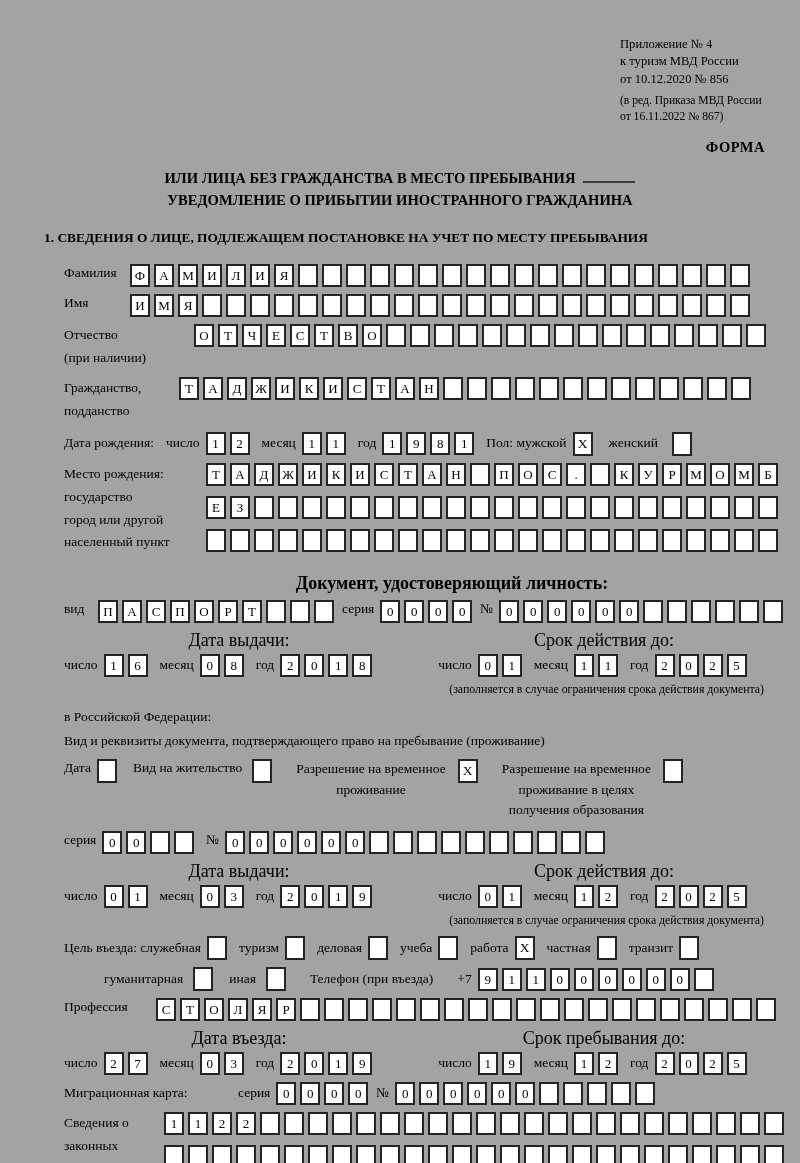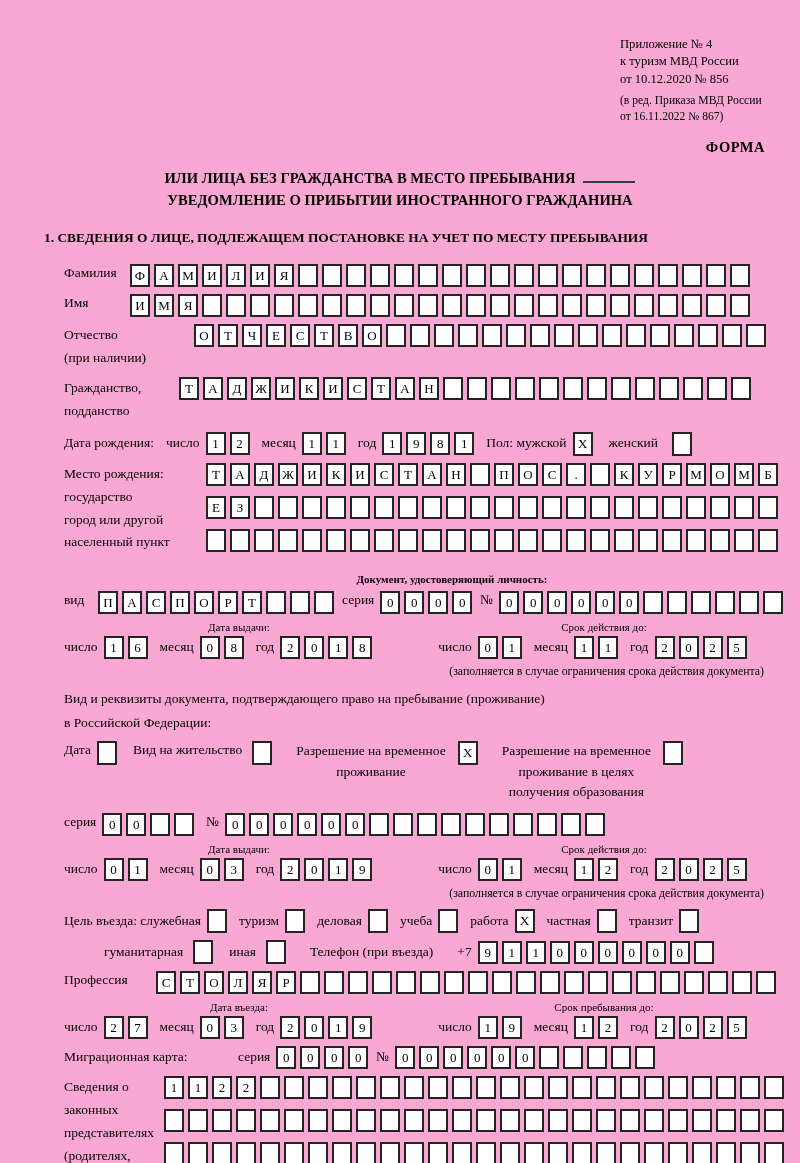--- a/index.html
+++ b/index.html
@@ -1,33 +1,33 @@
 <!DOCTYPE html>
 <html><head>
 <meta charset="utf-8">
 <style>
   html,body{margin:0;padding:0;background:#fff;}
   .page{width:800px;height:1163px;box-sizing:border-box;padding:36px 0 0 64px;
-        font-family:"Liberation Serif","DejaVu Serif",serif;color:#000;position:relative;overflow:hidden;background:#f9a8d4;}
+        font-family:"Liberation Serif","DejaVu Serif",serif;color:#000;position:relative;overflow:hidden;background:#a3a3a3;}
   .appendix{margin-left:556px;font-size:12.6px;line-height:1.38;}
   .edition{margin-top:5px;font-size:11.6px;line-height:1.38;}
   .forma{margin-top:14px;margin-right:35px;text-align:right;font-weight:bold;font-size:14.5px;letter-spacing:.5px;}
   .title{margin-left:-64px;width:800px;text-align:center;font-weight:bold;font-size:14.6px;line-height:1.5;margin-top:12px;}
   .blank{display:inline-block;width:52px;border-bottom:2.5px solid #3a3a3a;margin-left:8px;}
   .sect{margin-top:18px;text-align:left;font-weight:bold;font-size:13.4px;margin-bottom:18px;margin-left:-20px;}
   .row{display:flex;align-items:flex-start;margin-bottom:7px;}
   .lbl{font-size:13.5px;line-height:1.4;flex-shrink:0;}
   .lblcol{font-size:13.5px;line-height:1.7;flex-shrink:0;}
   .cells{display:flex;gap:4px;flex-shrink:0;}
   .cell{width:20px;height:23px;border:2px solid #242424;box-sizing:border-box;font-size:13px;line-height:19px;text-align:center;flex-shrink:0;background:#fff;}
   .box{display:inline-block;width:20px;height:24px;border:2px solid #242424;box-sizing:border-box;font-size:13.5px;line-height:20px;text-align:center;flex-shrink:0;background:#fff;}
   .mr6{margin-right:6px;} .mr10{margin-right:10px;} .mr12{margin-right:12px;}
   .ml8{margin-left:8px;} .ml12{margin-left:12px;} .ml16{margin-left:16px;} .ml24{margin-left:24px;}
-  .dochead{font-weight:bold;font-size:11px;text-align:center;padding-left:40px;margin:19px 0 6px 0;}
-  .datehdr{display:flex;font-size:11px;margin-bottom:3px;}
+  .dochead{font-weight:bold;font-size:18px;text-align:center;padding-left:40px;margin:19px 0 6px 0;}
+  .datehdr{display:flex;font-size:18px;margin-bottom:3px;}
   .datehdr .h1{width:350px;text-align:center;}
   .datehdr .h2{width:340px;text-align:center;margin-left:20px;}
   .nums .gapL{width:66px;}
   .note{font-size:11.8px;text-align:right;margin-right:36px;margin-top:-2px;margin-bottom:8px;}
   .intro{font-size:13.5px;line-height:1.75;}
   .opts{margin-top:6px;margin-bottom:10px;}
   .optlbl{font-size:13.5px;line-height:1.55;text-align:center;flex-shrink:0;}
   .mrow{margin-bottom:10px;}
 </style>
 </head>
@@ -374,22 +374,22 @@
     <span class="lbl mr6">год</span>
     <div class="cells">
         <span class="cell">2</span>
         <span class="cell">0</span>
         <span class="cell">2</span>
         <span class="cell">5</span>
       </div>
   </div>
   <div class="note">(заполняется в случае ограничения срока действия документа)</div>
 
+  <div class="intro">в Российской Федерации:</div>
   <div class="intro">Вид и реквизиты документа, подтверждающего право на пребывание (проживание)</div>
-  <div class="intro">в Российской Федерации:</div>
 
   <div class="row opts">
     <span class="lbl mr6">Дата</span>
     <span class="box"></span>
     <span class="lbl ml16 mr10">Вид на жительство</span>
     <span class="box"></span>
     <div class="optlbl ml24">
       <div>Разрешение на временное</div>
       <div>проживание</div>
     </div>

